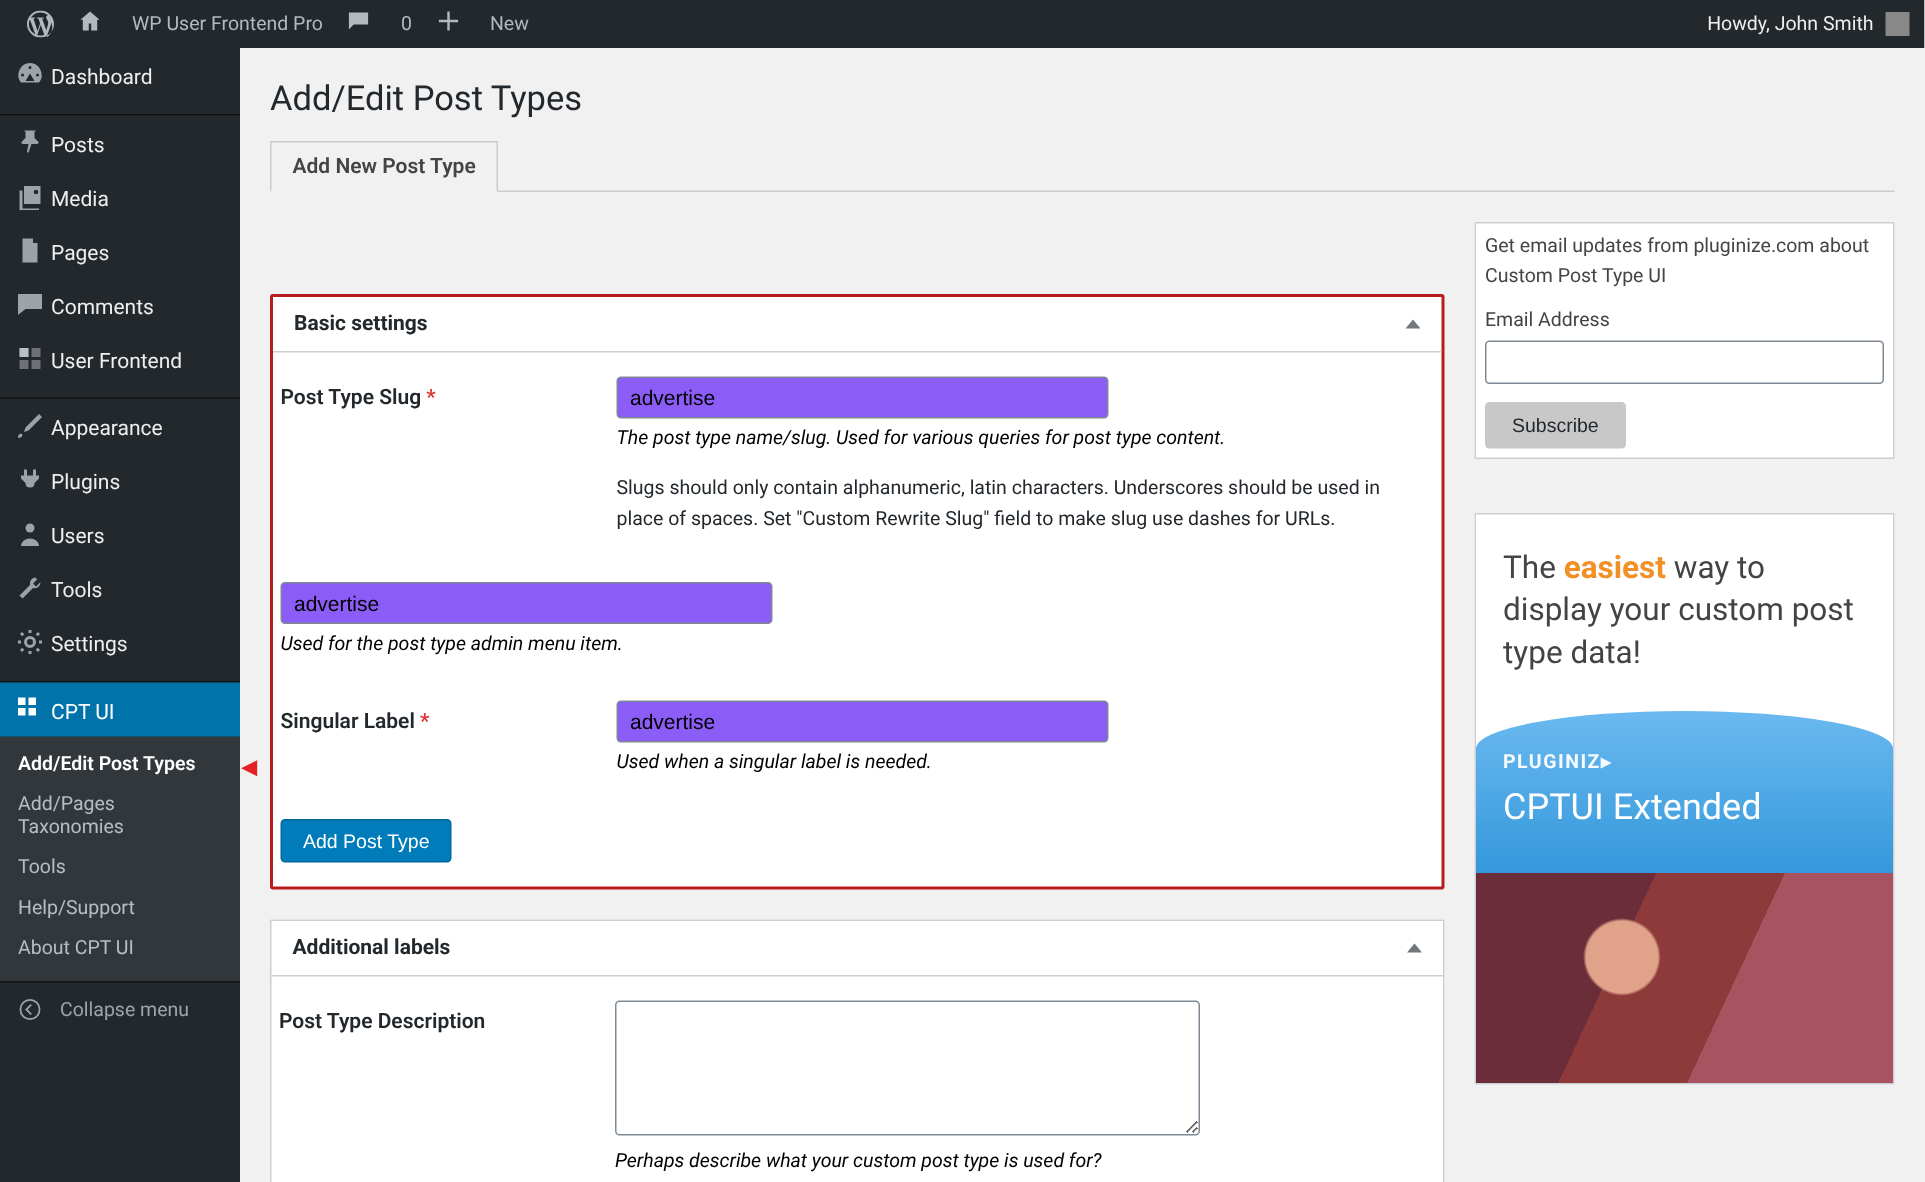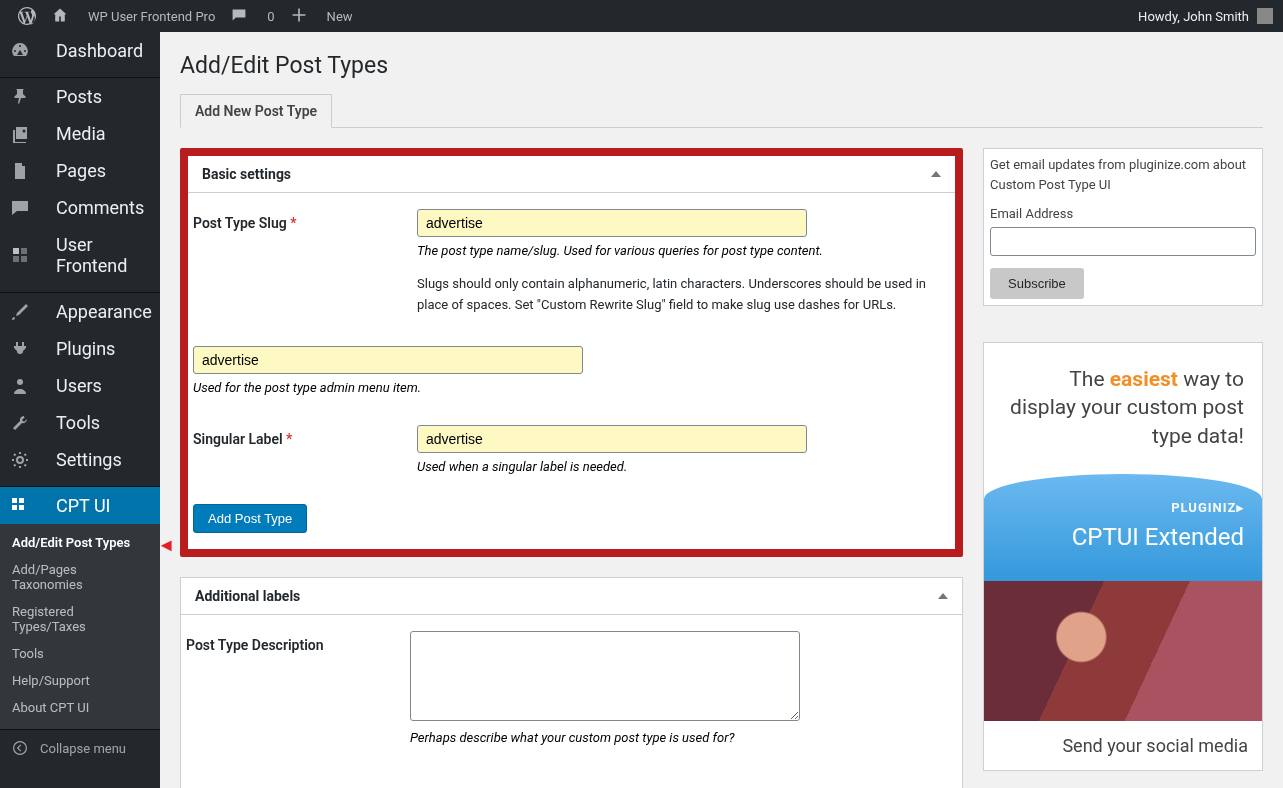--- a/index.html
+++ b/index.html
@@ -8,21 +8,21 @@
     
     .adminbar { height: 32px; background: #23282d; color: #eee; display: flex; align-items: center; padding: 0 10px; font-size: 13px; justify-content: space-between; }
     .adminbar-left { display: flex; align-items: center; gap: 0; }
     .adminbar-item { display: flex; align-items: center; padding: 0 8px; height: 32px; color: #b4b9be; cursor: pointer; gap: 20px; }
     .adminbar-right { display: flex; align-items: center; gap: 8px; }
     .avatar { width: 16px; height: 16px; background: #888; }
     
     
     .wrap { display: flex; min-height: calc(100vh - 32px); }
     .sidebar { width: 160px; background: #23282d; color: #eee; flex-shrink: 0; }
-    .menu-item { display: flex; align-items: center; gap: 26px; padding: 8px 10px; color: #eee; cursor: pointer; font-size: 18px; }
+    .menu-item { display: flex; align-items: flex-end; gap: 4px; padding: 8px 10px; color: #eee; cursor: pointer; font-size: 14px; }
     .menu-item.current { background: #0073aa; color: #fff; position: relative; }
     .menu-item.current:after { content: ''; position: absolute; right: -8px; top: 50%; margin-top: -8px; border: 8px solid transparent; border-right-color: #f1f1f1; }
     .menu-icon { width: 20px; height: 20px; display: inline-flex; align-items: center; justify-content: center; color: rgba(240,245,250,.6); font-size: 16px; }
     .menu-item.current .menu-icon { color: #fff; }
     .submenu { background: #32373c; padding: 5px 0 8px; }
     .submenu-item { padding: 6px 12px; color: rgba(240,245,250,.7); cursor: pointer; font-size: 13px; position: relative; }
     .submenu-item.current { color: #fff; font-weight: 600; }
     .arrow-indicator { position: absolute; right: -15px; top: 5px; }
     .menu-sep { height: 5px; border-bottom: 1px solid #111; margin: 4px 0 0; }
     .collapse { padding: 8px 10px; color: rgba(240,245,250,.6); cursor: pointer; display: flex; align-items: center; gap: 10px; font-size: 13px; border-top: 1px solid #111; }
@@ -31,43 +31,43 @@
     .content { flex: 1; padding: 10px 20px 40px; overflow: auto; }
     .page-title { font-size: 23px; font-weight: 400; color: #23282d; margin: 10px 0 15px; }
     .tab-nav { border-bottom: 1px solid #ccc; margin-bottom: 20px; }
     .tab { display: inline-block; padding: 8px 14px; border: 1px solid #ccc; border-bottom-color: #f1f1f1; background: #f1f1f1; margin-bottom: -1px; font-size: 14px; font-weight: 600; cursor: pointer; }
     
     .cols { display: flex; gap: 20px; }
     .main-col { flex: 1; min-width: 0; }
     .side-col { width: 280px; flex-shrink: 0; }
     
     .panel { background: #fff; border: 1px solid #ccd0d4; margin-bottom: 20px; }
-    .panel.highlight { border: 8px solid #b91c1c; border-radius: 2px; }
+    .panel.highlight { border: 2px solid #b91c1c; border-radius: 2px; margin-top: 48px; }
     .panel-head { border-bottom: 1px solid #ccd0d4; padding: 10px 14px; font-weight: 700; font-size: 14px; color: #23282d; display: flex; justify-content: space-between; align-items: center; cursor: pointer; }
     .panel-body { padding: 16px 5px; }
     .caret-up { width: 0; height: 0; border-left: 5px solid transparent; border-right: 5px solid transparent; border-bottom: 6px solid #72777c; }
     
     .form-row { display: flex; gap: 24px; margin-bottom: 30px; }
     .form-label { width: 200px; font-size: 14px; font-weight: 600; color: #23282d; padding-top: 6px; }
     .req { color: #dc3232; }
     .form-control { flex: 1; }
-    .text-input { width: 390px; padding: 5px 8px; border: 1px solid #7e8993; border-radius: 3px; font-size: 14px; background: #fef9c3; }
+    .text-input { width: 328px; padding: 5px 8px; border: 1px solid #7e8993; border-radius: 3px; font-size: 14px; background: #8b5cf6; }
     .textarea { width: 390px; height: 90px; padding: 5px 8px; border: 1px solid #7e8993; border-radius: 3px; resize: both; }
     .help { font-style: italic; color: #000000; font-size: 13px; margin-top: 6px; max-width: 520px; }
     .help-extra { font-size: 13px; color: #23282d; margin-top: 16px; max-width: 520px; line-height: 1.6; }
     
     .btn-primary { background: #007cba; border: 1px solid #006799; color: #fff; padding: 6px 14px; font-size: 13px; border-radius: 3px; cursor: pointer; }
     .btn-secondary { background: #c8c8c8; border: none; color: #23282d; padding: 8px 18px; font-size: 13px; border-radius: 3px; cursor: pointer; }
     
     .side-panel { background: #fff; border: 1px solid #ccd0d4; padding: 6px; margin-bottom: 36px; }
     .side-panel p { font-size: 13px; line-height: 1.5; margin-bottom: 12px; }
     .side-label { font-size: 13px; display: block; margin-bottom: 6px; }
     .side-input { width: 100%; padding: 6px; border: 1px solid #7e8993; border-radius: 3px; margin-bottom: 12px; }
     
-    .promo { background: #fff; border: 1px solid #ccd0d4; text-align: right; }
+    .promo { background: #fff; border: 1px solid #ccd0d4; text-align: left; }
     .promo-text { padding: 22px 18px 10px; font-size: 21px; color: #444; line-height: 1.35; }
     .accent { color: #f09026; font-weight: 700; }
     .promo-band { background: linear-gradient(to bottom, #6bb9f0 0%, #3498db 100%); color: #fff; padding: 26px 18px 30px; border-radius: 100% 100% 0 0 / 50px 50px 0 0; margin-top: 14px; }
     .promo-brand { font-size: 13px; letter-spacing: 1px; font-weight: 700; margin-bottom: 8px; opacity: .95; }
     .promo-big { font-size: 24px; font-weight: 400; }
     .promo-img { background: linear-gradient(45deg, #8e3a3a, #a8535f); height: 140px; position: relative; }
     .promo-hand { position: absolute; inset: 0; background: radial-gradient(circle at 35% 40%, #e0a38a 12%, transparent 13%), linear-gradient(115deg, #6b2d3a 0 35%, #8e3a3a 35% 60%, #a8535f 60%); }
     .promo-tag { padding: 14px; font-size: 18px; color: #444; }
     
     .arrow-red { color: #e32225; font-size: 18px; }
@@ -221,21 +221,20 @@
               <rect x="2" y="9" width="5" height="5"></rect>
               <rect x="9" y="9" width="5" height="5"></rect>
             </svg>
           </span>
           <span>CPT UI</span>
         </div>
       </div>
     <div class="submenu" id="submenu-root">
         <div class="submenu-item current"><span>Add/Edit Post Types</span><span class="arrow-indicator arrow-red">◄</span></div>
         <div class="submenu-item"><span>Add/Pages Taxonomies</span></div>
-        <div class="submenu-item"><span>Registered Types/Taxes</span></div>
         <div class="submenu-item"><span>Tools</span></div>
         <div class="submenu-item"><span>Help/Support</span></div>
         <div class="submenu-item"><span>About CPT UI</span></div>
       </div>
     <div class="collapse">
       <span class="menu-icon">
         <svg width="16" height="16" viewBox="0 0 20 20" fill="currentColor">
             <circle cx="10" cy="10" r="8" fill="none" stroke="currentColor" stroke-width="1.5"></circle>
             <path d="M11 6l-4 4 4 4" fill="none" stroke="currentColor" stroke-width="1.5"></path>
           </svg>
@@ -313,18 +312,17 @@
           <div class="promo-text">
             <span>The </span><span class="accent">easiest</span><span> way to display your custom post type data!</span>
           </div>
           <div class="promo-band">
             <div class="promo-brand">PLUGINIZ▸</div>
             <div class="promo-big">CPTUI Extended</div>
           </div>
           <div class="promo-img">
               <div class="promo-hand"></div>
             </div>
-          <div class="promo-tag">Send your social media</div>
         </div>
       </div>
     </div>
   </div>
 </div>
 
 </body></html>

